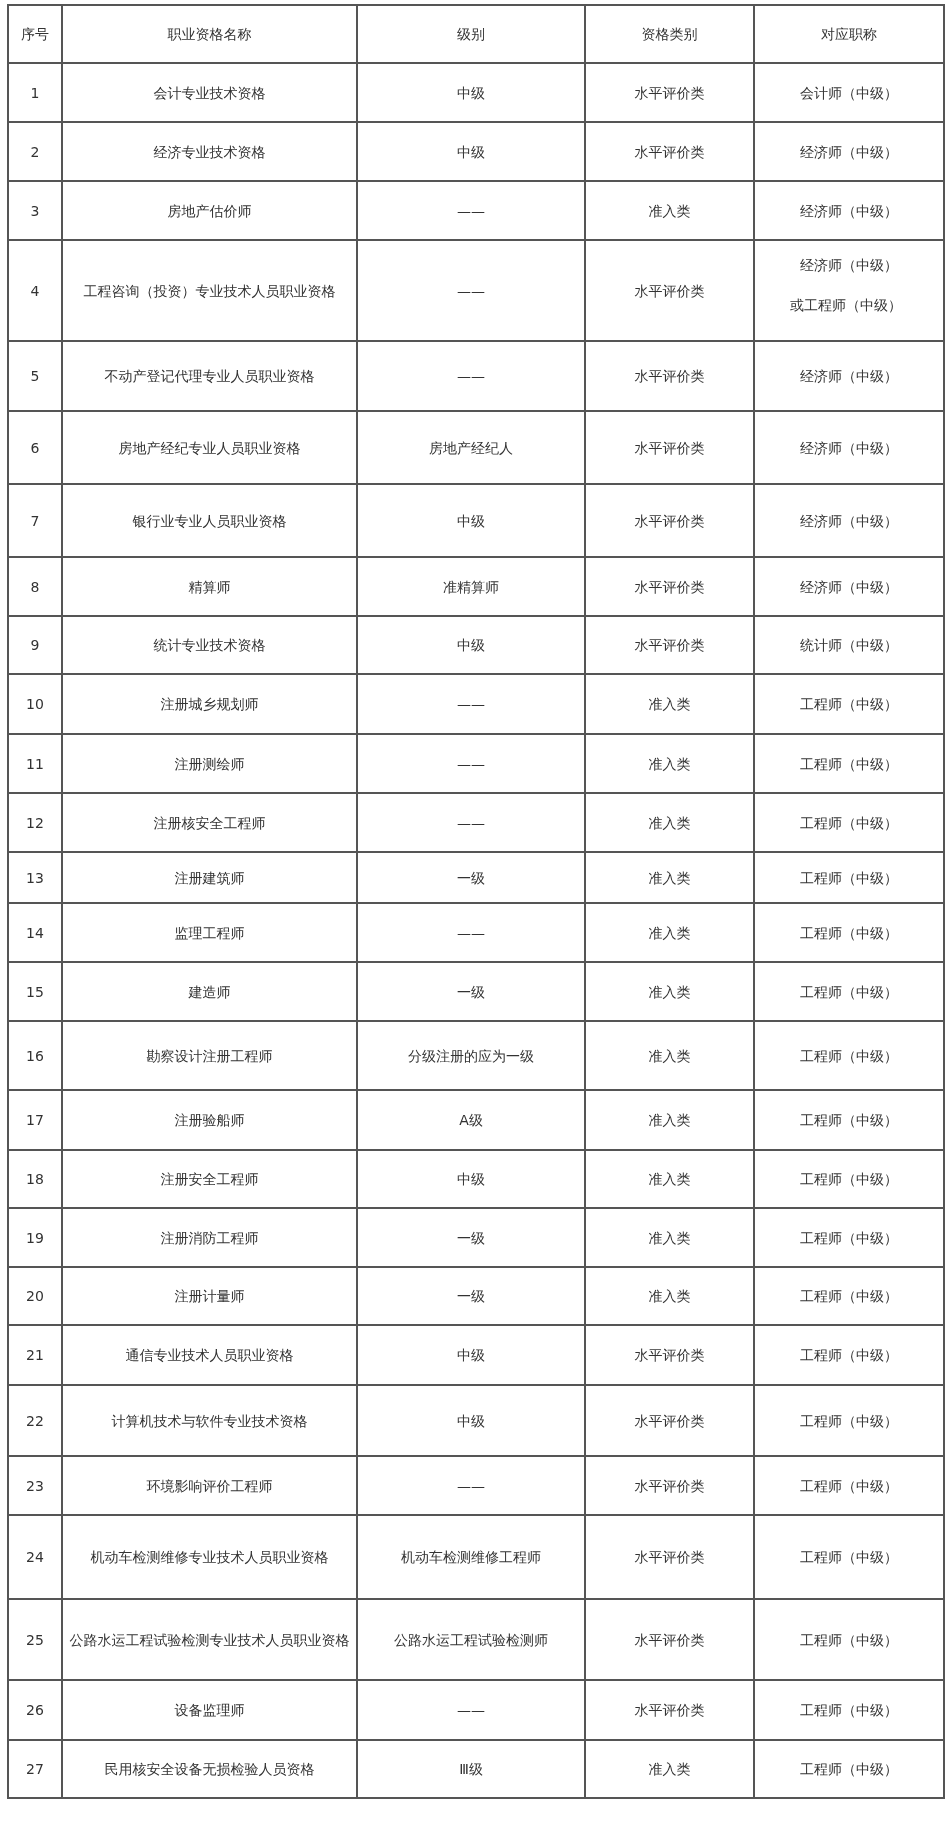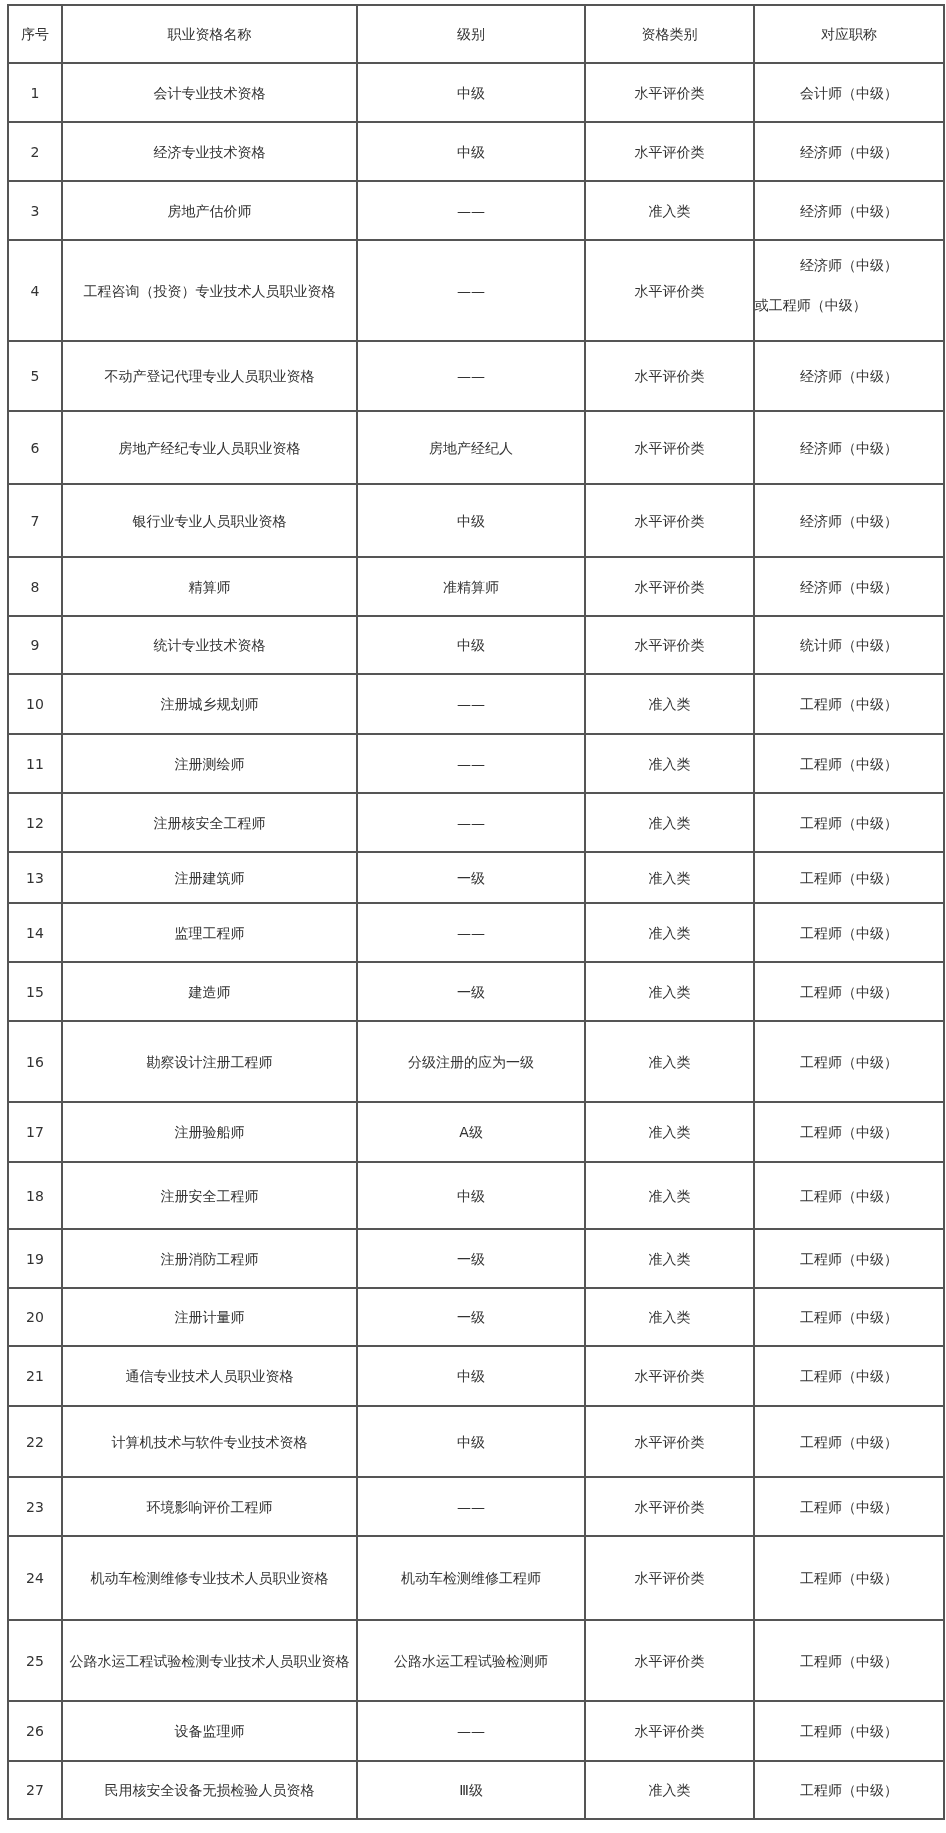--- a/index.html
+++ b/index.html
@@ -5,21 +5,21 @@
   html, body { margin: 0; padding: 0; background: #ffffff; }
   body { width: 946px; height: 1833px; position: relative; overflow: hidden;
          font-family: "DejaVu Sans", "Liberation Sans", sans-serif; color: #333333; }
   table.qual { position: absolute; left: 7px; top: 4px; border-collapse: collapse;
                table-layout: fixed; width: 938px; }
   table.qual td, table.qual th { border: 2px solid #555555; text-align: center;
                vertical-align: middle; font-size: 14px; font-weight: normal;
                padding: 0 6px; line-height: 20px; color: #333333; }
   .c0 { width: 50px; } .c1 { width: 273px; } .c2 { width: 211px; } .c3 { width: 156px; } .c4 { width: 176px; }
   td.title-cell div.line1 { text-align: center; padding-left: 0; }
-  td.title-cell div.line2 { text-align: left; margin-left: -6px; margin-top: 20px; }
+  td.title-cell div.line2 { text-align: center; margin-left: -6px; margin-top: 20px; }
 </style>
 </head>
 <body>
 
 <table class="qual">
   <colgroup>
     <col class="c0">
       <col class="c1">
       <col class="c2">
       <col class="c3">
@@ -136,35 +136,35 @@
         <td>准入类</td>
         <td>工程师（中级）</td>
       </tr>
       <tr style="height: 59px;">
         <td>15</td>
         <td>建造师</td>
         <td>一级</td>
         <td>准入类</td>
         <td>工程师（中级）</td>
       </tr>
-      <tr style="height: 81px;">
+      <tr style="height: 69px;">
         <td>16</td>
         <td>勘察设计注册工程师</td>
         <td>分级注册的应为一级</td>
         <td>准入类</td>
         <td>工程师（中级）</td>
       </tr>
       <tr style="height: 60px;">
         <td>17</td>
         <td>注册验船师</td>
         <td>A级</td>
         <td>准入类</td>
         <td>工程师（中级）</td>
       </tr>
-      <tr style="height: 67px; padding-left: 8px;">
+      <tr style="height: 58px; padding-left: 8px;">
         <td>18</td>
         <td>注册安全工程师</td>
         <td>中级</td>
         <td>准入类</td>
         <td>工程师（中级）</td>
       </tr>
       <tr style="height: 59px; border-radius: 19px;">
         <td>19</td>
         <td>注册消防工程师</td>
         <td>一级</td>

